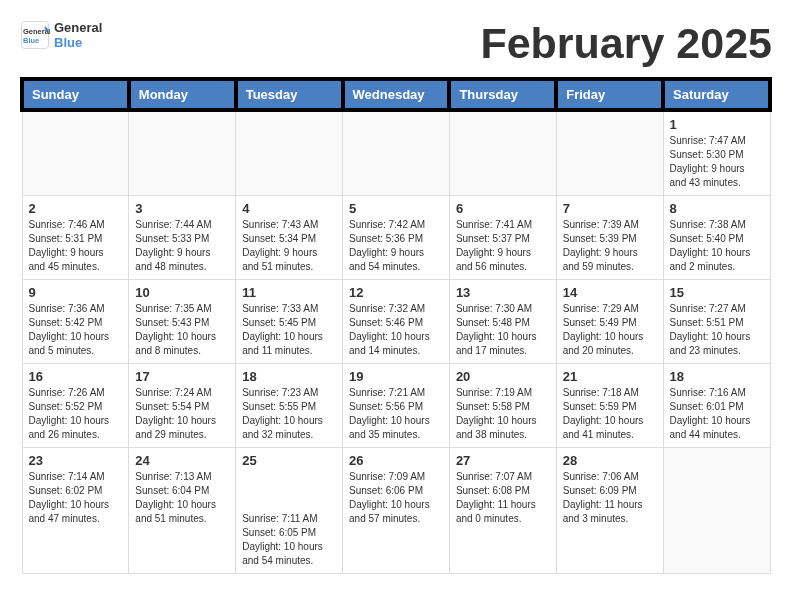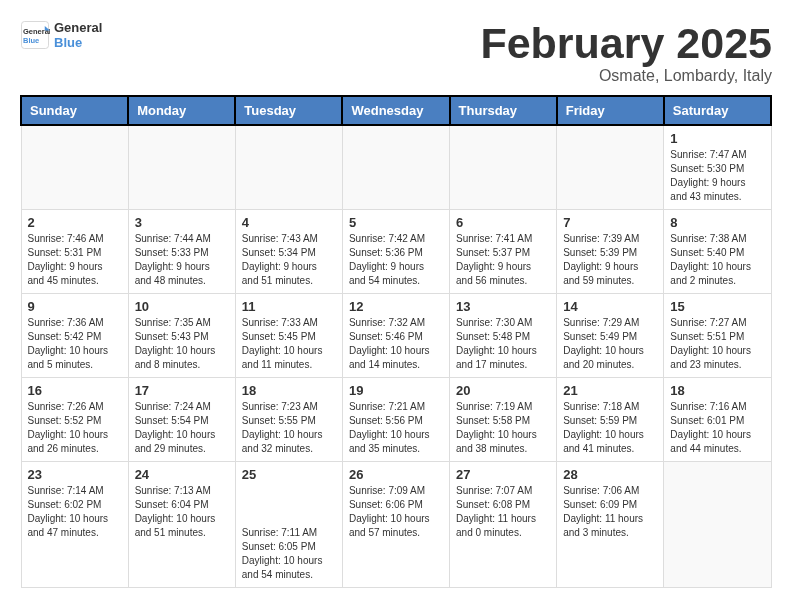--- a/index.html
+++ b/index.html
@@ -42,21 +42,21 @@
       width: 100%;
       border-collapse: collapse;
       border: 1px solid #ccc;
     }
     .calendar th {
       background-color: #4a7fc1;
       color: white;
       text-align: left;
       padding: 6px 8px;
       font-size: 13px;
-      border: 2px solid #000000;
+      border: 4px solid #000000;
     }
     .calendar td {
       width: calc(100% / 7);
       vertical-align: top;
       padding: 5px 6px;
       border: 1px solid #ddd;
       min-height: 80px;
       height: 80px;
       font-size: 10.5px;
       color: #333;
@@ -88,21 +88,20 @@
       <text x="4" y="30" font-size="10" font-weight="bold" fill="#4a90d9" font-family="Arial">Blue</text>
       <polygon points="33,8 40,14 33,14" fill="#4a90d9"></polygon>
     </svg>
     <div>
       <div style="font-size:13px; font-weight:bold; color:#333;">General</div>
       <div style="font-size:13px; font-weight:bold; color:#4a90d9;">Blue</div>
     </div>
   </div>
   <div class="title-block">
     <div class="month-title">February 2025</div>
-    <div class="location">Osmate, Lombardy, Italy</div>
   </div>
 </div>
 
 <table class="calendar">
   <thead>
     <tr>
     <th>Sunday</th>
         <th>Monday</th>
         <th>Tuesday</th>
         <th>Wednesday</th>

